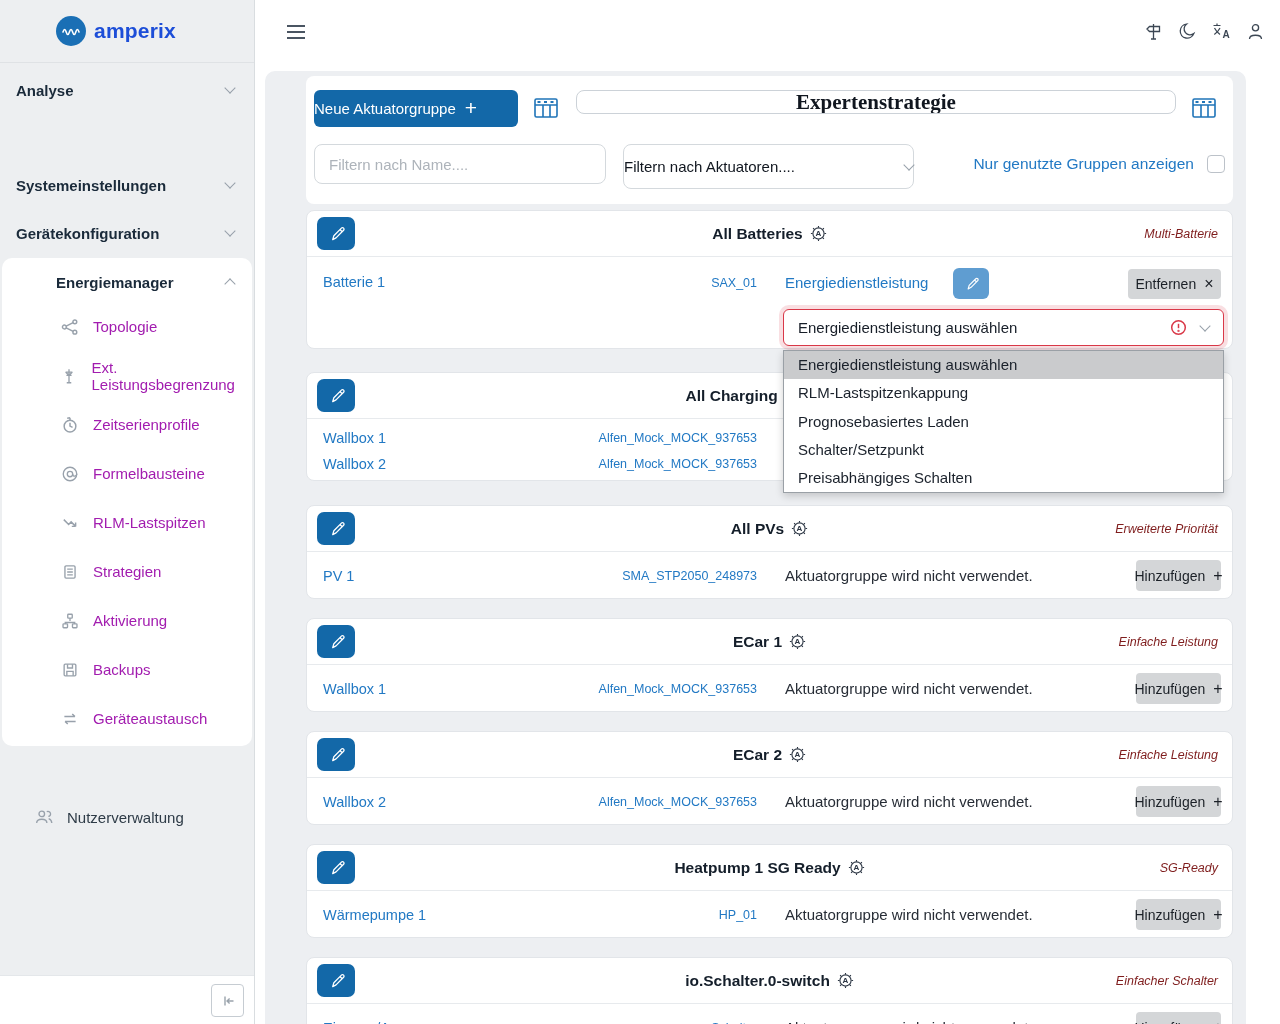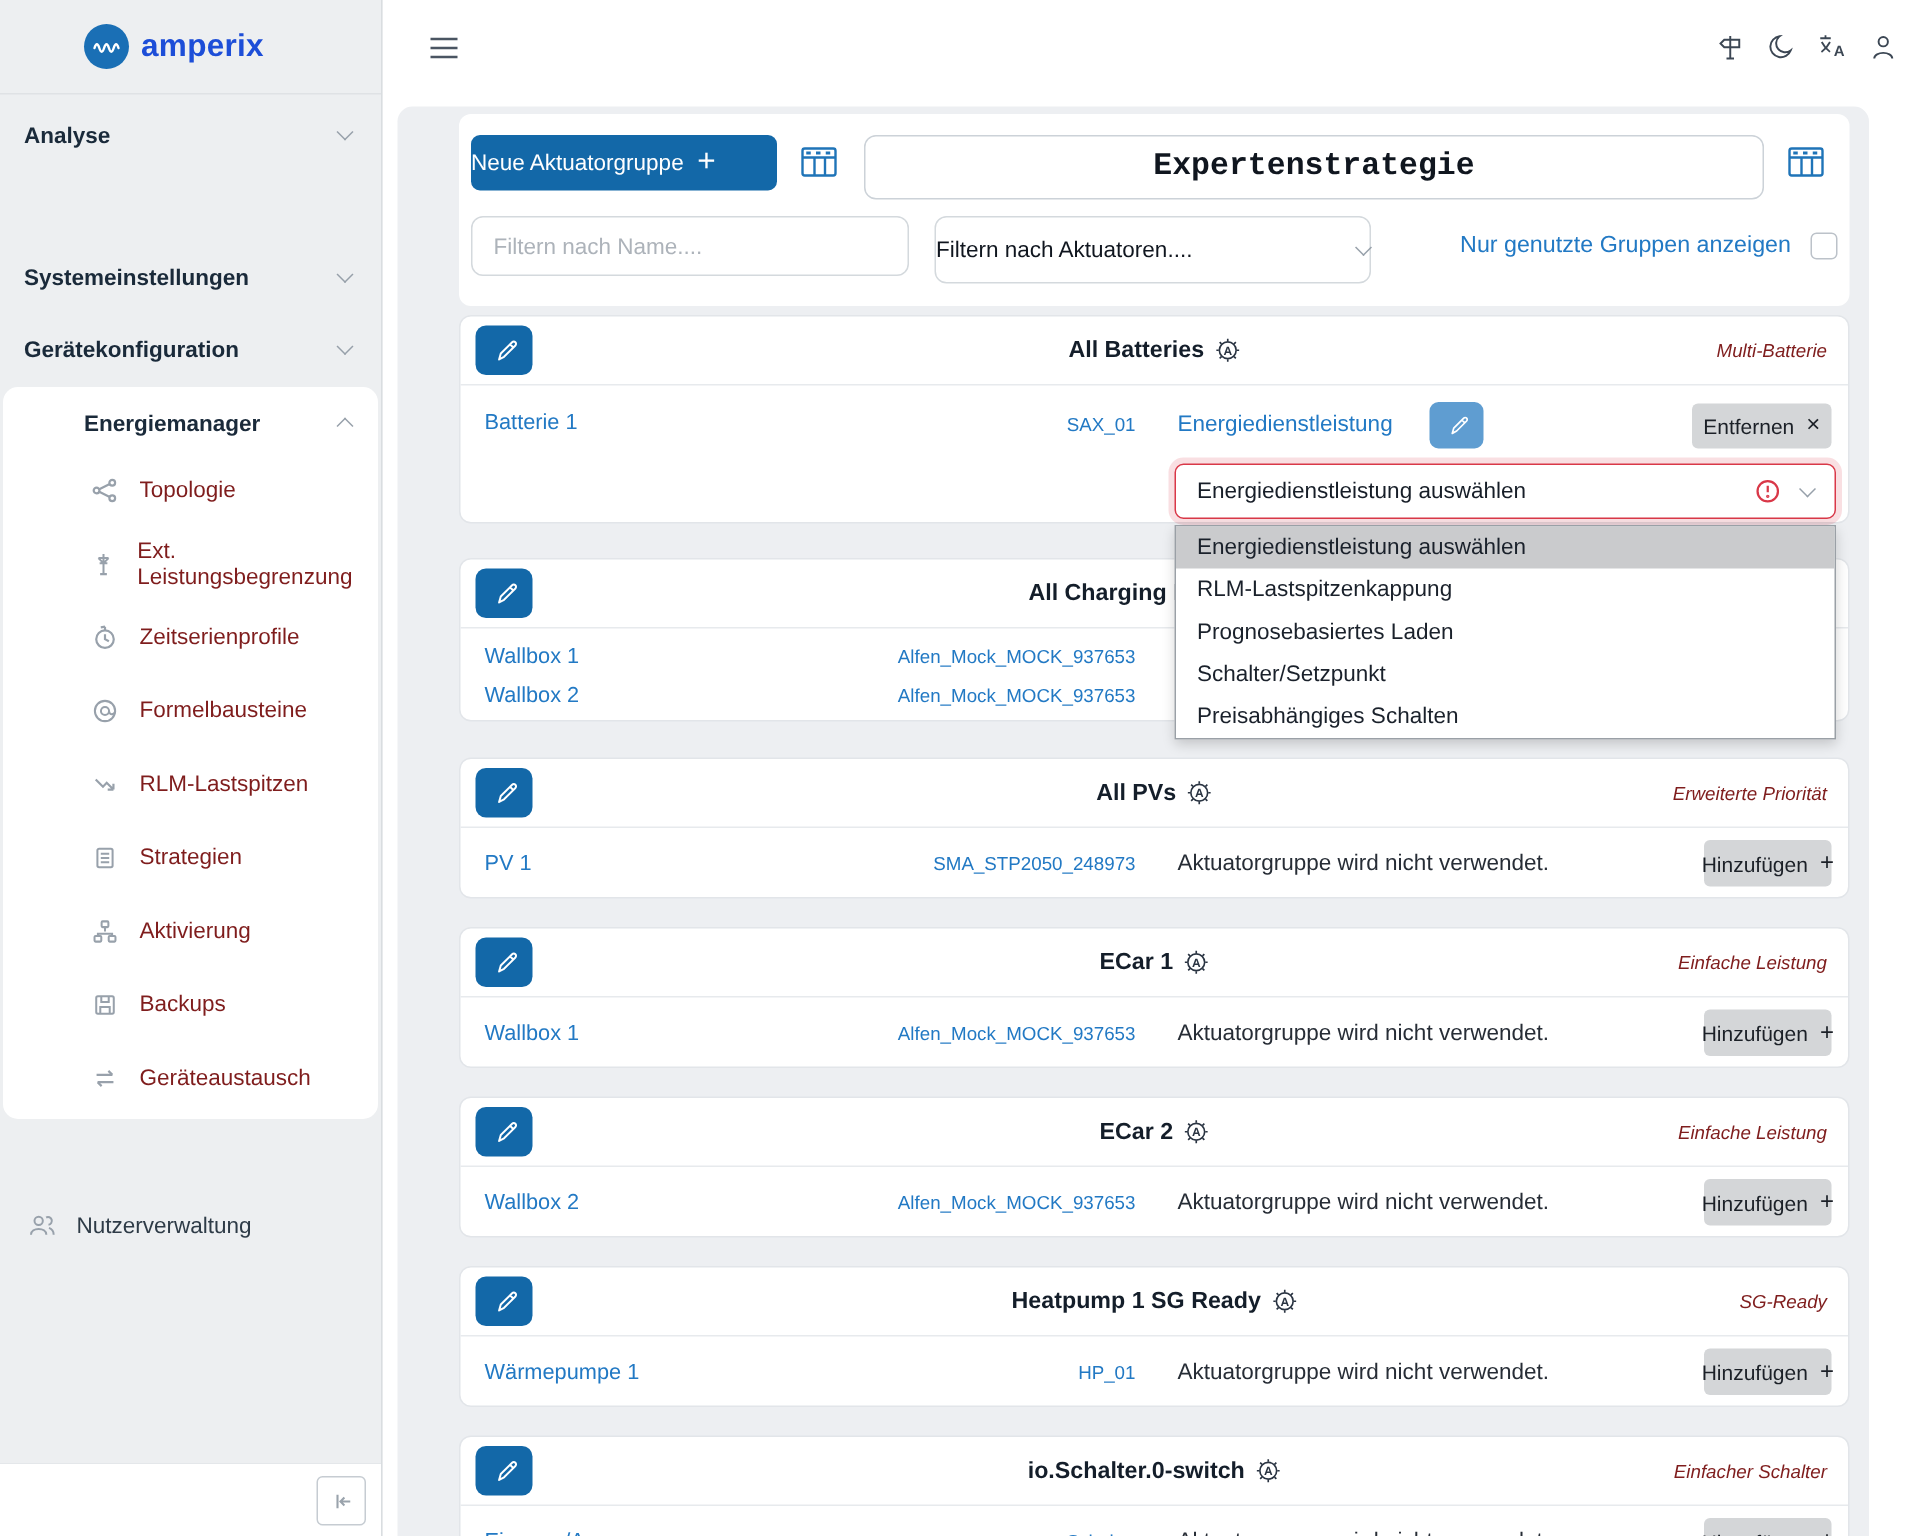--- a/index.html
+++ b/index.html
@@ -20,23 +20,23 @@
   .side-section .lbl { font-size:15px; font-weight:bold; color:#1a2a3a; flex:1; }
   .chev { width:8px; height:8px; border-right:1.6px solid #97a0aa; border-bottom:1.6px solid #97a0aa;
     transform:rotate(45deg); margin-top:-4px; }
   .chev.up { transform:rotate(-135deg); margin-top:4px; }
   .em-block { position:absolute; left:2px; top:258px; width:250px; height:488px; background:#fff;
     border-radius:10px; padding-top:4px;padding-left:40px; }
   .em-head { height:40px; display:flex; align-items:center; padding:0 18px 0 14px; cursor:pointer; }
   .em-head .lbl { font-size:15px; font-weight:bold; color:#1a2a3a; flex:1; }
   .em-item { height:49px; display:flex; align-items:center; padding-left:18px; cursor:pointer; }
   .em-item .ic { width:20px; height:20px; margin-right:13px; display:flex; align-items:center; justify-content:center; }
-  .em-item .lbl { font-size:15px; color:#7f1d1d; }
+  .em-item .lbl { font-size:15px; color:#a21caf; }
   .user-item { position:absolute; left:0; top:799px; width:220px; height:36px; display:flex;
-    align-items:center; padding-left:18px; cursor:pointer; }
+    align-items:center; padding-left:34px; cursor:pointer; }
   .user-item .ic { width:20px; height:20px; margin-right:13px; }
   .user-item .lbl { font-size:15px; color:#2e3b47; }
   .side-footer { position:absolute; left:0; bottom:0; width:254px; height:49px; background:#fff;
     border-top:1px solid #e4e7ea; }
   .collapse-btn { position:absolute; right:10px; top:8px; width:33px; height:33px; background:#fff;
     border:1px solid #c6ccd2; border-radius:4px; display:flex; align-items:center; justify-content:center; cursor:pointer; }
 
   
   .topbar { position:absolute; left:256px; top:0; width:1024px; height:63px; background:#fff; }
   .hamburger { position:absolute; left:29px; top:21px; width:22px; height:22px; cursor:pointer;
@@ -53,23 +53,23 @@
   .panel { background:#fff; border-radius:8px; }
   .header-panel { height:128px; position:relative; }
   .primary-btn { position:absolute; left:8px; top:14px; width:204px; height:37px; background:#1368a8;
     border:none; border-radius:6px; color:#fff; font-size:15px; display:flex; align-items:center;
     justify-content:flex-start; gap:9px; cursor:pointer; font-family:inherit; }
   .primary-btn .plus { font-size:21px; font-weight:300; margin-top:-2px; }
   .icon-btn { position:absolute; width:32px; height:32px; border:none; background:transparent;
     display:flex; align-items:center; justify-content:center; cursor:pointer; }
   .table-btn-1 { left:224px; top:16px; }
   .table-btn-2 { left:882px; top:16px; }
-  .title-input { position:absolute; left:270px; top:14px; width:600px; height:43px;
+  .title-input { position:absolute; left:270px; top:14px; width:600px; height:24px;
     border:1px solid #ccd2d8; border-radius:8px; text-align:center; font-size:21px; font-weight:bold;
-    color:#10161f; font-family:Liberation Mono, monospace; background:#fff; }
+    color:#10161f; font-family:Liberation Serif, serif; background:#fff; }
   .filter-input { position:absolute; left:8px; top:68px; width:292px; height:40px;
     border:1px solid #d4d9dd; border-radius:8px; padding:0 14px; font-size:15px; color:#222;
     font-family:inherit; background:#fff; }
   .filter-input::placeholder { color:#adb3ba; }
   .actuator-select { position:absolute; left:317px; top:68px; width:291px; height:45px;
     border:1px solid #d4d9dd; border-radius:8px; background:#fff; display:flex; align-items:center;
     padding:0 0; cursor:pointer; }
   .actuator-select .val { flex:1; font-size:15px; color:#10161f; }
   .used-wrap { position:absolute; right:8px; top:79px; display:flex; align-items:center; gap:13px; cursor:pointer; }
   .used-lbl { font-size:15.5px; color:#2279c4; }

